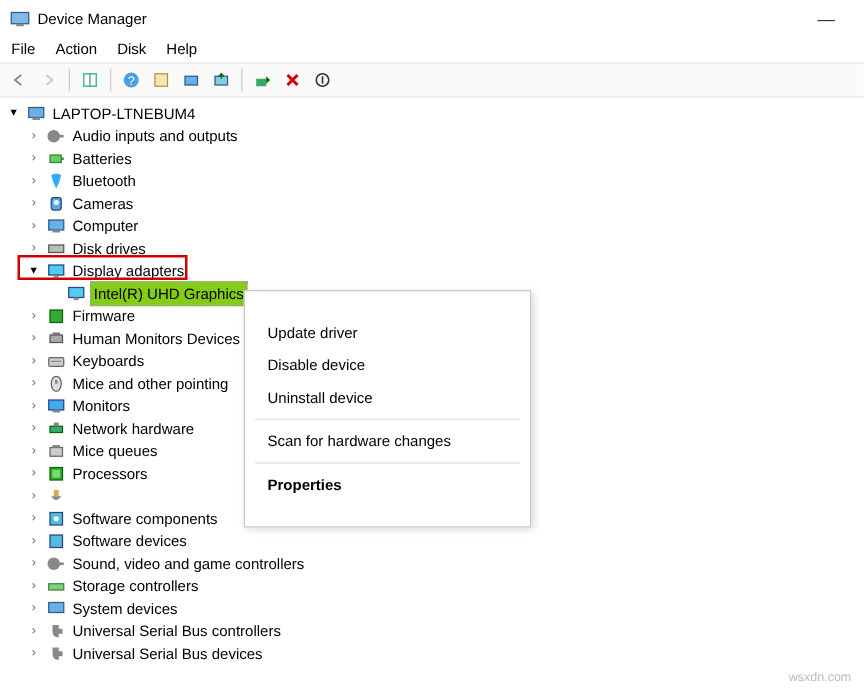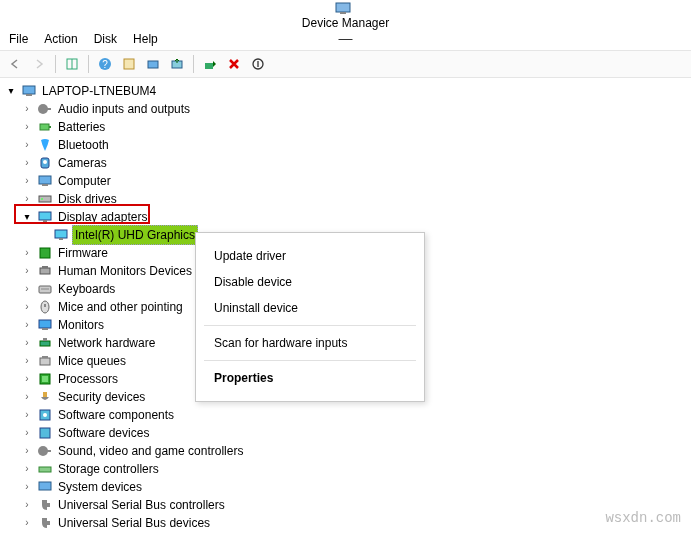--- a/index.html
+++ b/index.html
@@ -1,37 +1,37 @@
 <!DOCTYPE html>
 <html><head>
   <meta charset="utf-8">
   <style>
     * { margin: 0; padding: 0; box-sizing: border-box; font-family: "Segoe UI", Tahoma, sans-serif; }
     body { width: 691px; height: 550px; background: #fff; overflow: hidden; position: relative; font-size: 12px; }
-    .titlebar { display: flex; align-items: center; height: 30px; padding: 0 8px; flex-direction: column; }
+    .titlebar { display: flex; align-items: center; height: 30px; padding: 0 8px; }
     .titlebar .app-icon { width: 16px; height: 16px; margin-right: 6px; }
     .titlebar .title { font-size: 12px; color: #000; flex: 1; }
     .ctl { width: 44px; text-align: center; font-size: 14px; color: #333; }
     .menubar { display: flex; height: 20px; padding: 0 1px; }
     .menu-item { padding: 2px 8px; font-size: 12px; cursor: default; }
     .toolbar { display: flex; align-items: center; height: 28px; border-top: 1px solid #e5e5e5; border-bottom: 1px solid #e5e5e5; padding: 0 4px; gap: 2px; background: #fafafa; }
     .tbtn { width: 22px; height: 22px; display: flex; align-items: center; justify-content: center; border: 1px solid transparent; }
     .sep { width: 1px; height: 18px; background: #ccc; margin: 0 3px; }
     .tree { padding: 4px 2px; font-size: 12px; line-height: 18px; }
     .node { display: flex; align-items: center; height: 18px; white-space: nowrap; }
     .chev { width: 14px; text-align: center; color: #666; font-size: 10px; cursor: default; }
     .chev.open { color: #000; }
     .ico { width: 16px; height: 16px; margin: 0 3px; display: inline-block; }
     .label { padding: 0 2px; }
     .selected { background: #84cc16; border: 1px dotted #99c; }
     .highlight-box { border: 2.5px solid #d20000; position: absolute; pointer-events: none; }
-    .ctx { position: absolute; background: #fff; border: 1px solid #c8c8c8; box-shadow: 2px 2px 6px rgba(0,0,0,.15); padding: 10px 0; width: 230px; font-size: 12px; }
+    .ctx { position: absolute; background: #fff; border: 1px solid #c8c8c8; box-shadow: 2px 2px 6px rgba(0,0,0,.15); padding: 20px 0; width: 230px; font-size: 12px; }
     .ctx-item { padding: 6px 18px; cursor: default; }
     .ctx-sep { height: 1px; background: #e0e0e0; margin: 4px 8px; }
-    .watermark { position: absolute; bottom: 24px; right: 10px; color: #bbb; font-size: 14px; font-family: Liberation Mono, monospace; }
+    .watermark { position: absolute; bottom: 2px; right: 10px; color: #bbb; font-size: 10px; }
     svg { display: block; }
   </style>
 </head>
 <body>
 
 <div class="titlebar">
   <span class="app-icon">
     <svg viewBox="0 0 16 16">
         <rect x="1" y="3" width="14" height="9" fill="#84b8e6" stroke="#2a5c8a"></rect>
         <rect x="5" y="12" width="6" height="2" fill="#888"></rect>
@@ -279,21 +279,20 @@
         <span class="label">Processors</span>
       </div>
       <div class="node" style="padding-left: 18px;">
         <span class="chev">›</span>
         <span class="ico">
           <svg viewBox="0 0 16 16">
             <rect x="6" y="3" width="4" height="5" fill="#da4"></rect>
             <path d="M4 8 Q8 14 12 8" fill="#888"></path>
           </svg>
         </span>
-        <span class="label">Security devices</span>
       </div>
       <div class="node" style="padding-left: 18px;">
         <span class="chev">›</span>
         <span class="ico">
           <svg viewBox="0 0 16 16">
             <rect x="3" y="3" width="10" height="10" fill="#5bd" stroke="#248"></rect>
             <circle cx="8" cy="8" r="2" fill="#fff"></circle>
           </svg>
         </span>
         <span class="label">Software components</span>
@@ -357,18 +356,18 @@
 </div>
 
 <div class="highlight-box" style="left:14px; top:204px; width:136px; height:20px;"></div>
 <div class="highlight-box" style="left:208px; top:237px; width:106px; height:26px;"></div>
 
 <div class="ctx" style="left:195px; top:232px;">
   <div class="ctx-item">Update driver</div>
   <div class="ctx-item">Disable device</div>
   <div class="ctx-item">Uninstall device</div>
   <div class="ctx-sep"></div>
-  <div class="ctx-item">Scan for hardware inputs</div>
+  <div class="ctx-item">Scan for hardware changes</div>
   <div class="ctx-sep"></div>
   <div class="ctx-item" style="font-weight:bold">Properties</div>
 </div>
 
 <div class="watermark">wsxdn.com</div>
 
 </body></html>

